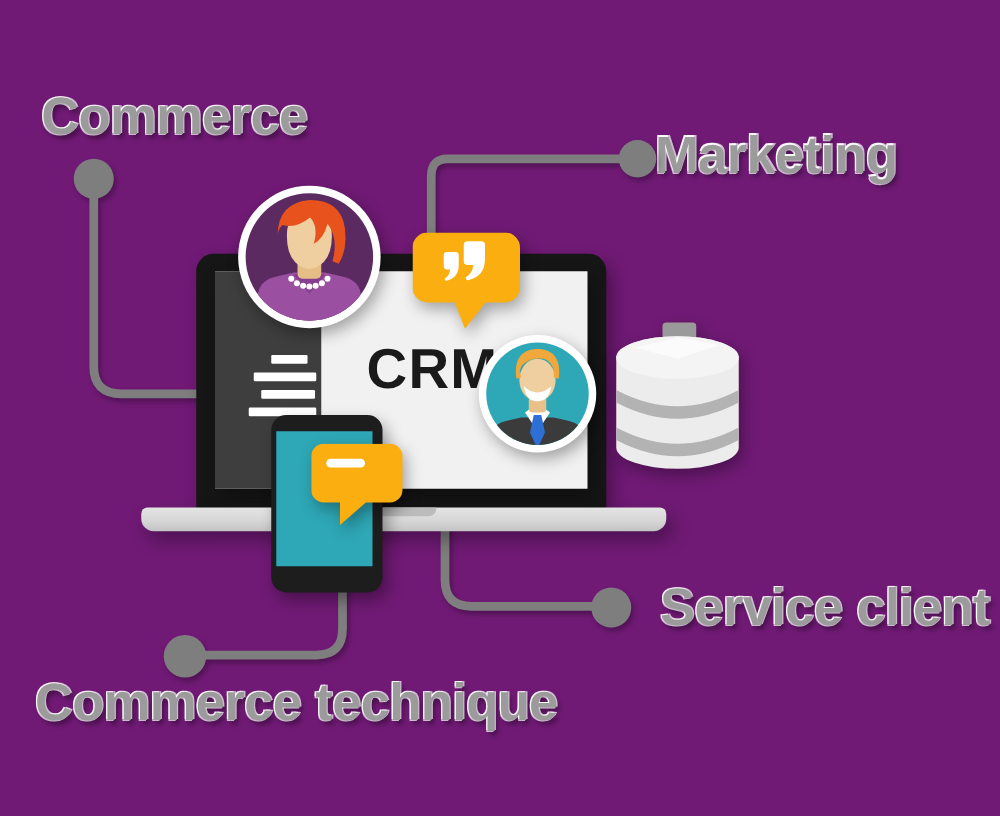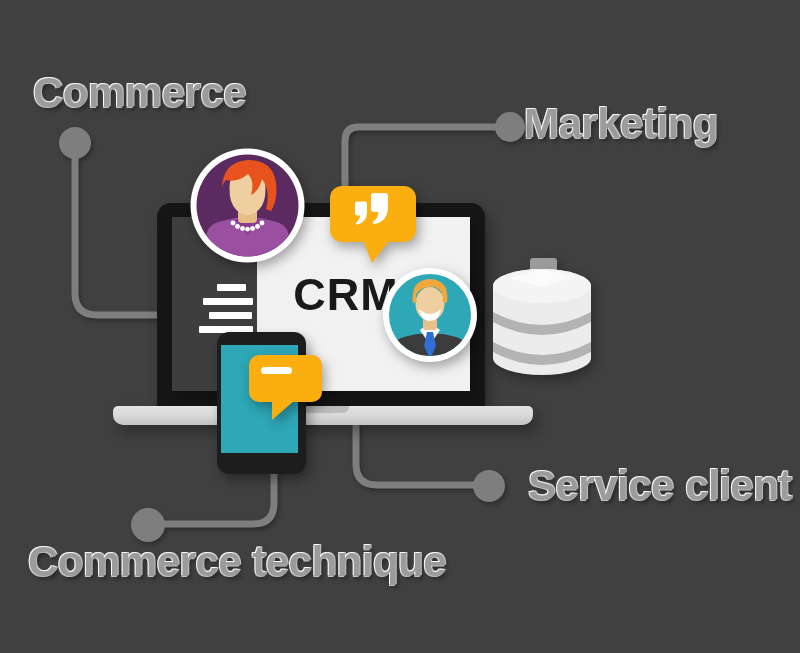--- a/index.html
+++ b/index.html
@@ -1,18 +1,18 @@
 <!DOCTYPE html>
 <html style="--accent-yellow: #FBAE10; --teal: #2EA7B6; --purple-dark: #5B2A60; --purple-dress: #9A4FA0; --skin: #EFCF9F; --hair-red: #E8521D; --hair-blond: #F0A73B; --suit: #3B3B3B; --tie-blue: #2E6FD6; --line-gray: #7E7E7E; --label-gray: #9B9B9B; --bezel-black: #161616; --sidebar-gray: #3E3E3E; --screen-white: #F1F1F1; --base-gray: #D7D7D7; --db-body: #ECECEC; --db-band: #B3B3B3; --crm-text: #1A1A1A;"><head>
 <meta charset="utf-8">
 <style>
   html,body{margin:0;padding:0;background:#ffffff;}
   .canvas{
     position:relative;width:800px;height:653px;overflow:hidden;
-    background:#404040;font-family:"Liberation Sans",sans-serif;
+    background:#701a75;font-family:"Liberation Sans",sans-serif;
   }
   .abs{position:absolute;}
   
   .map-label{
     position:absolute;font-weight:bold;font-size:42px;line-height:1;
     letter-spacing:-0.5px;color:var(--label-gray,#9B9B9B);
     text-shadow:-1px -1px 0 rgba(255,255,255,.95),
                  1px -1px 0 rgba(255,255,255,.7),
                 -1px  1px 0 rgba(255,255,255,.7),
                  2px  3px 4px rgba(0,0,0,.40);

